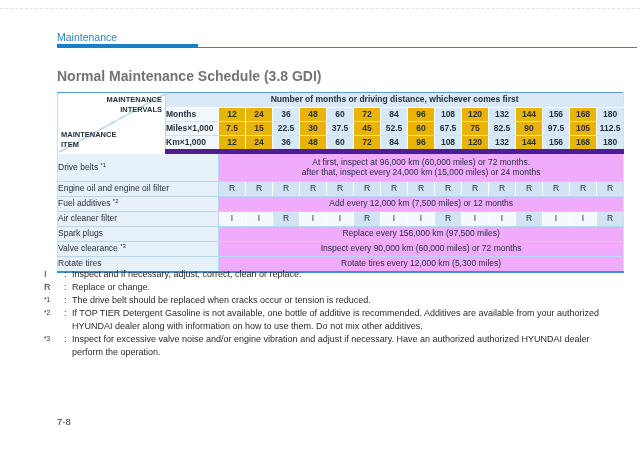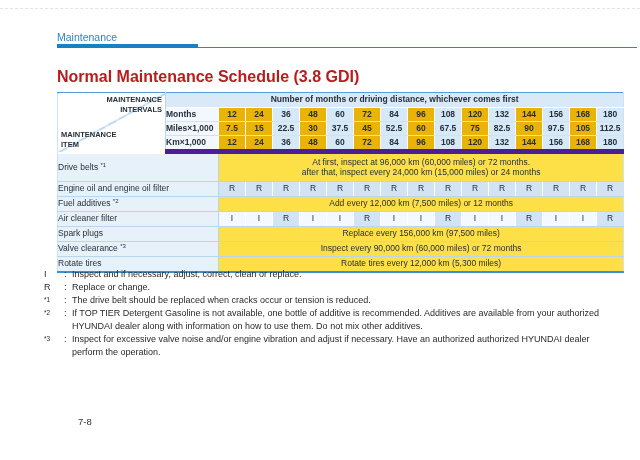--- a/index.html
+++ b/index.html
@@ -2,54 +2,54 @@
 <html><head>
 <meta charset="utf-8">
 <style>
   html,body{margin:0;padding:0;background:#fff;}
   .page{position:relative;width:640px;height:460px;background:#ffffff;overflow:hidden;
         font-family:"Liberation Sans",sans-serif;color:#26303b;}
   .top-dash{position:absolute;left:0;right:0;top:8px;border-top:1px dashed #e3e3e3;}
   .crumb{position:absolute;left:57px;top:31px;font-size:10.5px;color:#2b86c8;}
   .rule-thin{position:absolute;left:57px;width:580px;top:47px;border-top:1px solid #2e86c6;}
   .rule-thick{position:absolute;left:57px;width:141px;top:44px;height:4px;background:#1b7fc4;}
-  .title{position:absolute;left:57px;top:68px;font-size:16px;font-weight:bold;color:#b91c1c;}
+  .title{position:absolute;left:57px;top:68px;font-size:14px;font-weight:bold;color:#737373;}
 
   table.sched{position:absolute;left:57px;top:92px;width:566px;border-collapse:collapse;
         table-layout:fixed;border-top:1px solid #5b9bd3;border-bottom:2px solid #3d8fd0;
         border-left:1px solid #cde2f3;border-right:1px solid #cde2f3;}
   table.sched td{font-size:8.5px;line-height:1.1;padding:0;vertical-align:middle;overflow:hidden;}
   td.corner{background:#fff;position:relative;border-right:1px solid #b9d6ee;
         background-image:linear-gradient(to bottom right,transparent calc(50% - 0.6px),
         #9ec9e8 calc(50% - 0.6px),#9ec9e8 calc(50% + 0.6px),transparent calc(50% + 0.6px));}
   .corner-top{position:absolute;top:2px;right:3px;text-align:right;font-weight:bold;font-size:7.5px;line-height:1.3;white-space:pre-line;}
   .corner-bottom{position:absolute;bottom:2px;left:3px;text-align:left;font-weight:bold;font-size:7.5px;line-height:1.3;white-space:pre-line;}
   td.numhdr{background:#d9e9f7;font-weight:bold;text-align:center;height:14px;border-bottom:1px solid #ffffff;}
   td.sub{background:#f2f8fd;font-weight:bold;text-align:left;padding-left:3px;height:13px;
         border-bottom:1px solid #cfe3f4;border-right:1px solid #ffffff;}
   td.num{font-weight:bold;text-align:center;height:13px;border-left:1px solid #ffffff;border-bottom:1px solid #cfe3f4;}
   td.num.a{background:#eab308;} td.num.b{background:#d7e8f6;text-align:center;}
   tr.hdr-last td{border-bottom:5px solid #4c1d95;}
   td.item{background:#e7f1fa;text-align:left;padding-left:4px;height:14px;
         border-bottom:1px solid #b9d6ee;border-right:1px solid #b9d6ee;}
   td.item sup{font-size:6px;vertical-align:top;position:relative;top:-1px;}
-  td.spantext{background:#fde047;text-align:center;height:14px;border-bottom:1px solid #b9d6ee;
+  td.spantext{background:#f0abfc;text-align:center;height:14px;border-bottom:1px solid #b9d6ee;
         white-space:pre-line;line-height:1.25;font-size:8.3px;}
   td.spantext.two{height:27px;}
   td.item.two{height:27px;}
   td.letter{text-align:center;height:14px;border-left:1px solid #ffffff;border-bottom:1px solid #b9d6ee;}
   td.letter.cR{background:#d2e4f4;}
   td.letter.cI{background:#f3f9fe;}
 
   .footnotes{position:absolute;left:44px;top:268px;width:578px;font-size:9px;line-height:13px;color:#2a2a2a;}
   .fn{position:relative;padding-left:28px;}
   .fn-marker{position:absolute;left:0;top:0;}
   .fn-marker.sup{font-size:6.5px;top:-1px;}
   .fn-colon{position:absolute;left:20px;top:0;}
-  .pageno{position:absolute;left:57px;top:416px;font-size:9.5px;color:#333;margin-left:21px;}
+  .pageno{position:absolute;left:57px;top:416px;font-size:9.5px;color:#333;}
 </style>
 </head>
 <body>
 
 <div class="page">
   <div class="top-dash"></div>
   <div class="crumb">Maintenance</div>
   <div class="rule-thin"></div>
   <div class="rule-thick"></div>
   <div class="title">Normal Maintenance Schedule (3.8 GDI)</div>

